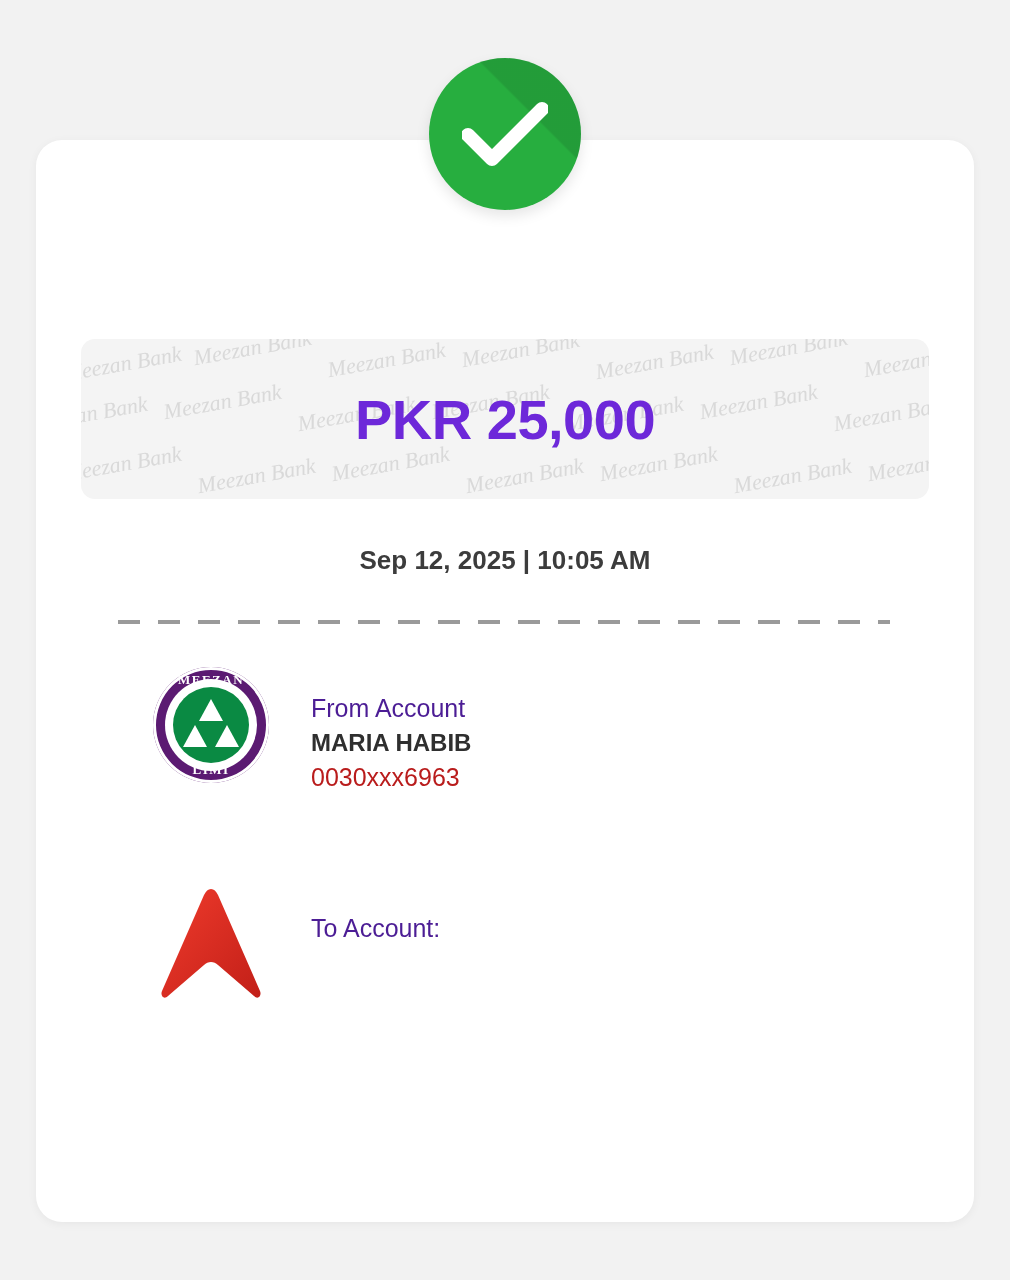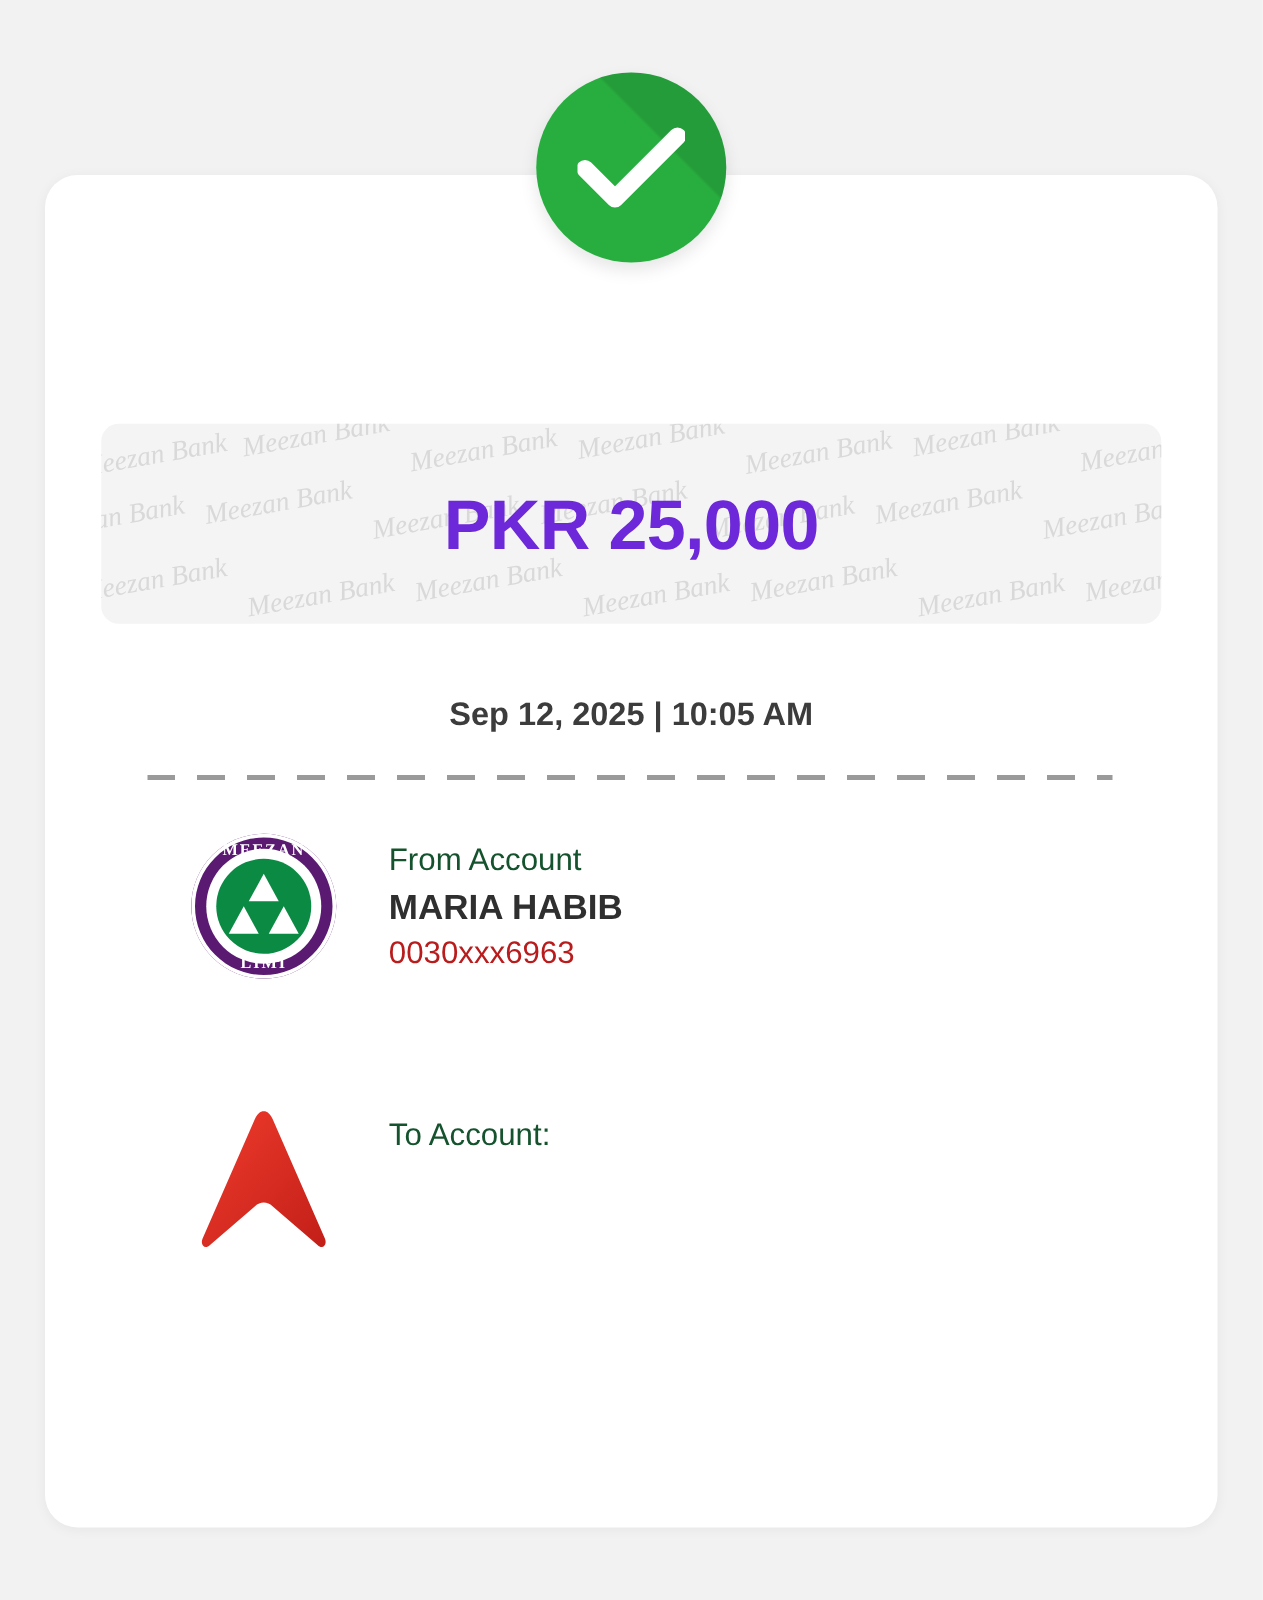--- a/index.html
+++ b/index.html
@@ -101,21 +101,20 @@
   }
   .datetime {
     position: absolute;
     top: 405px;
     left: 0;
     width: 100%;
     text-align: center;
     font-size: 26px;
     font-weight: bold;
     color: #3c3c3c;
-    margin-top: 11px;
   }
   .divider {
     position: absolute;
     left: 82px;
     top: 480px;
     width: 772px;
     height: 4px;
     background-image: repeating-linear-gradient(to right, #9a9a9a 0px, #9a9a9a 22px, rgba(0,0,0,0) 22px, rgba(0,0,0,0) 40px);
   }
   .acct-row {
@@ -137,25 +136,26 @@
     justify-content: center;
   }
   .acct-info {
     position: absolute;
     left: 275px;
     top: 10px;
     width: 640px;
   }
   .acct-label {
     font-size: 25px;
-    color: #14532d;
+    color: #4c1d95;
     line-height: 1.45;
+    margin-top: 20px;
   }
   .acct-name {
-    font-size: 28px;
+    font-size: 24px;
     font-weight: bold;
     color: #2f2f2f;
     line-height: 1.4;
   }
   .acct-number {
     font-size: 25px;
     color: #b91c1c;
     line-height: 1.4;
   }
   

